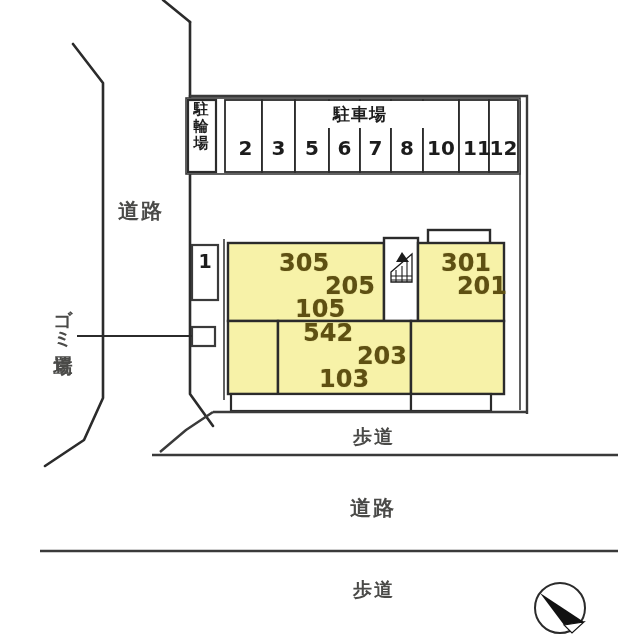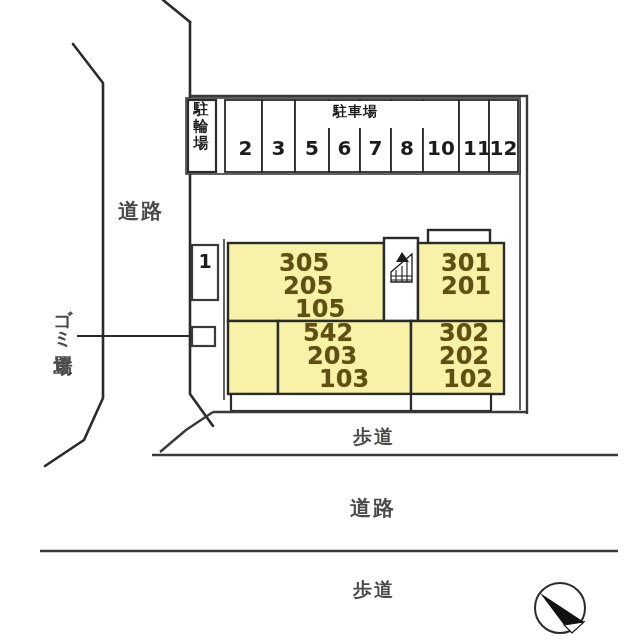--- a/index.html
+++ b/index.html
@@ -58,21 +58,21 @@
     color: #1c1c1c;
     font-weight: bold;
     font-size: 15px;
     line-height: 17px;
     text-align: center;
   }
   .lbl-park-title {
     position: absolute;
     left: 333px;
     top: 103px;
-    font-size: 14px;
+    font-size: 17px;
     font-weight: bold;
     color: #1c1c1c;
     letter-spacing: 1px;
   }
   .stall-num {
     position: absolute;
     color: #1c1c1c;
     font-size: 20px;
     font-weight: bold;
     text-align: center;
@@ -95,21 +95,21 @@
     font-size: 24px;
     line-height: 23px;
     text-align: center;
     text-shadow: 0 0 1px rgba(94,80,18,0.45);
   }
   .unit-305 { left: 255px; top: 252px; width: 96px; text-align: left; padding-left: 24px; }
   .unit-301 { left: 425px; top: 252px; width: 82px; }
   .unit-303 { left: 283px; top: 322px; width: 104px; text-align: left; padding-left: 20px; }
   .unit-302 { left: 418px; top: 322px; width: 92px; }
   .u-l1 { display: block; }
-  .u-l2 { display: block; text-indent: 4px; }
+  .u-l2 { display: block; text-indent: 4px; text-align: right; }
   .u-l3 { display: block; text-indent: 8px; margin-left: 8px; }
   .unit-301 .u-l2, .unit-301 .u-l3,
   .unit-302 .u-l2, .unit-302 .u-l3 { text-indent: 0; }
 </style>
 </head>
 <body>
 
 <div id="plan">
 
   <svg class="layer" viewBox="0 0 637 640">
@@ -238,19 +238,14 @@
     <span class="u-l1">301</span>
     <span class="u-l2">201</span>
   </div>
 
   <div class="unit-stack unit-303">
     <span class="u-l1">542</span>
     <span class="u-l2">203</span>
     <span class="u-l3">103</span>
   </div>
 
-  <div class="unit-stack unit-302">
-    <span class="u-l1">302</span>
-    <span class="u-l2">202</span>
-    <span class="u-l3">102</span>
-  </div>
 
 </div>
 
 </body></html>

